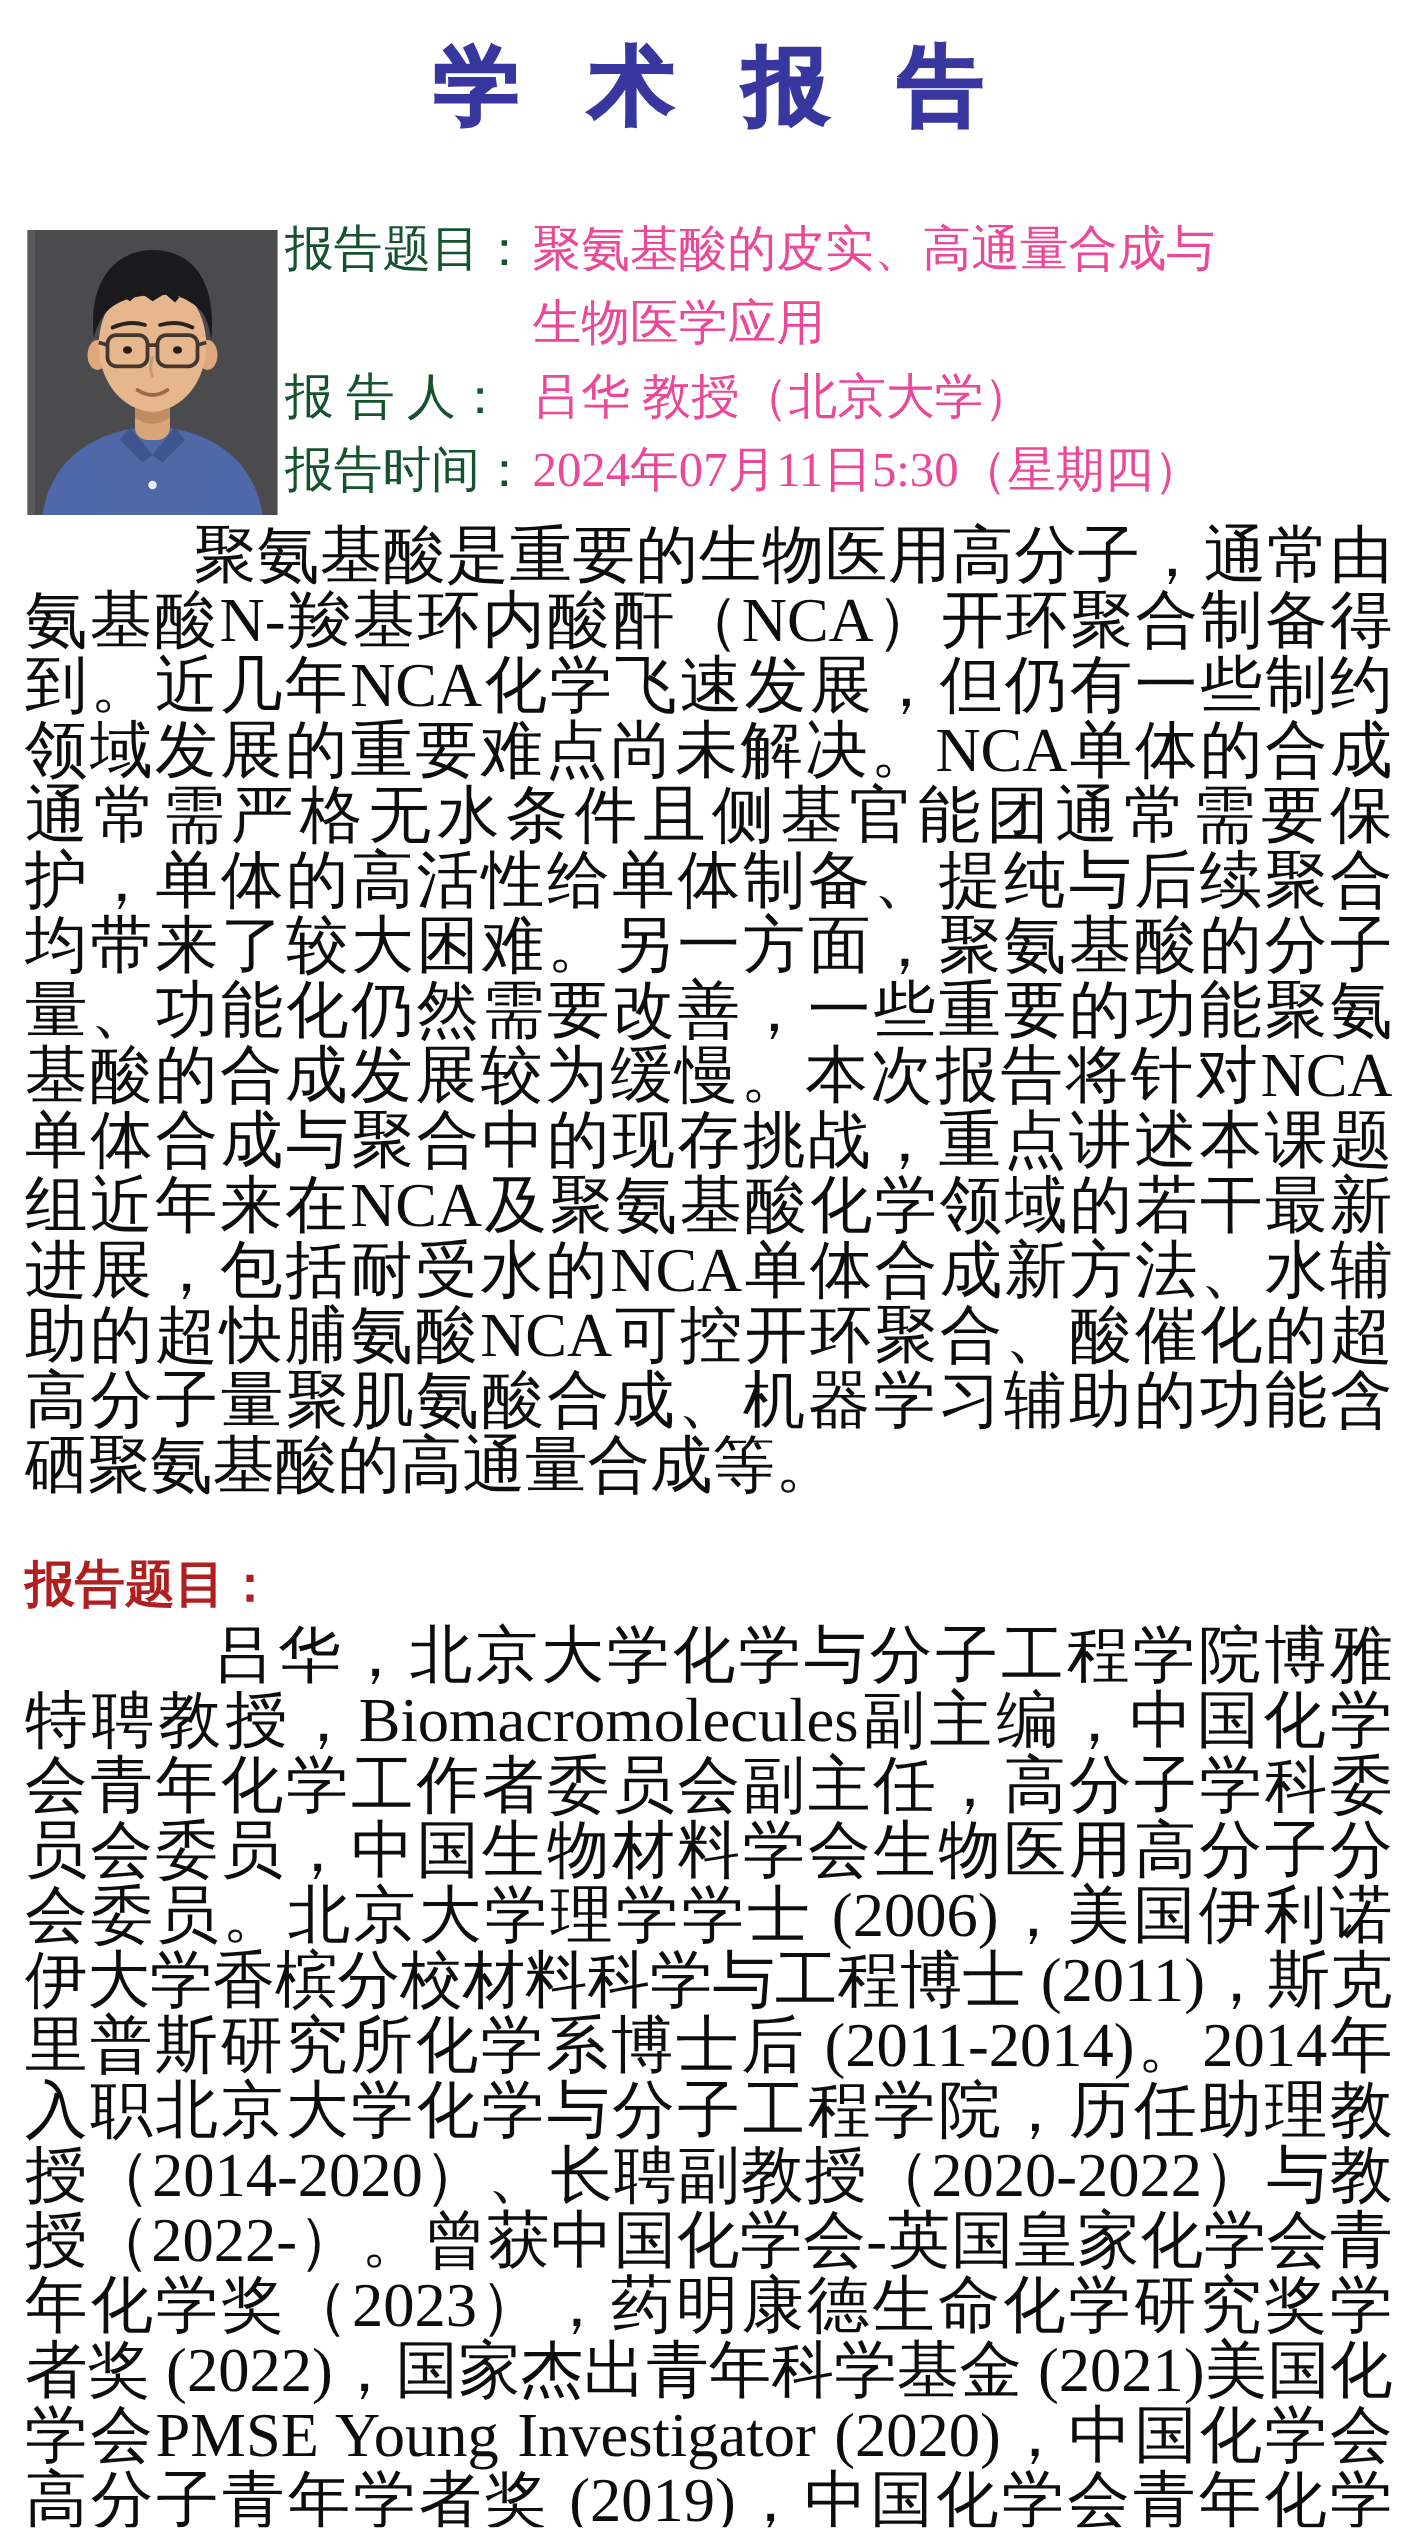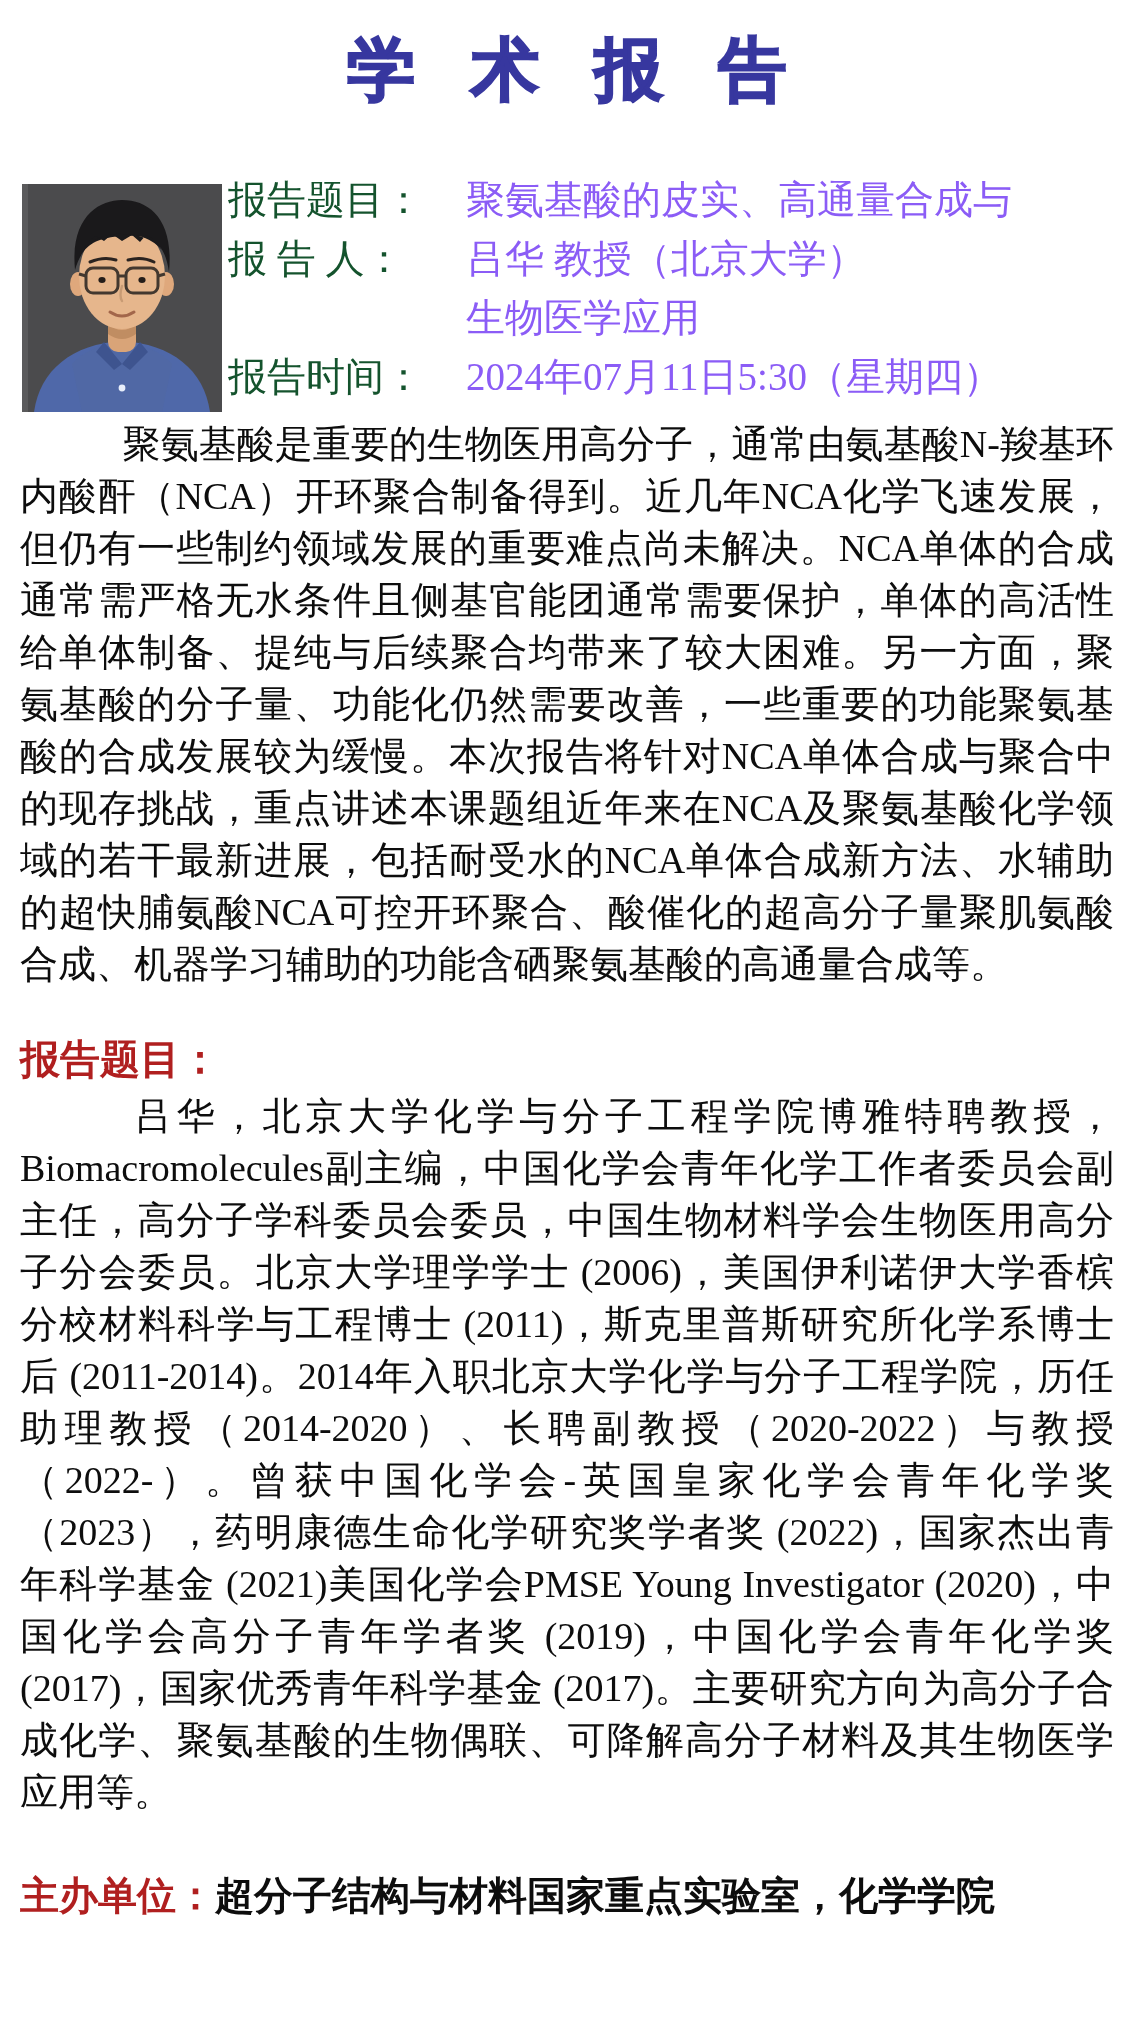--- a/index.html
+++ b/index.html
@@ -44,32 +44,32 @@
     margin-left:6px;
     font-size:39px;
     line-height:59px;
     white-space:nowrap;
   }
   .info-label{
     display:inline-block;
     min-width:198px;
     color:#14532d;
   }
-  .info-value{color:#8b5cf6;margin-left:40px;}
+  .info-value{color:#ec4899;}
   
   .section-heading{
     margin:46px 20px 6px 20px;
     font-size:40px;
     line-height:48px;
     font-weight:bold;
     color:#b01f1f;
   }
   .body-text{
     margin:6px 20px 0 20px;
-    font-size:38px;
+    font-size:50px;
     line-height:52px;
     text-align:justify;
     color:#0d0d0d;
   }
   .abstract-body{text-indent:2.7em;}
   .bio-body{text-indent:3em;}
   
   .organizer{
     margin:52px 20px 0 20px;
     font-size:39px;
@@ -124,24 +124,24 @@
         <path d="M100,102 q-3,10 0,15" stroke="#c89b74" stroke-width="2.4" fill="none" stroke-linecap="round"></path>
         <path d="M88,128 q12,8 24,0" stroke="#a2664a" stroke-width="3" fill="none" stroke-linecap="round"></path>
       </svg>
     </div>
 
     <div class="info-rows">
       <div class="info-row">
         <span class="info-label">报告题目：</span><span class="info-value">聚氨基酸的皮实、高通量合成与</span>
       </div>
       <div class="info-row">
-        <span class="info-label">报 告 人：</span><span class="info-value">吕华 教授（北京大学）</span>
+        <span class="info-label"></span><span class="info-value">生物医学应用</span>
       </div>
       <div class="info-row">
-        <span class="info-label"></span><span class="info-value">生物医学应用</span>
+        <span class="info-label">报 告 人：</span><span class="info-value">吕华 教授（北京大学）</span>
       </div>
       <div class="info-row">
         <span class="info-label">报告时间：</span><span class="info-value">2024年07月11日5:30（星期四）</span>
       </div>
     </div>
   </div>
 
   <div class="body-text abstract-body">聚氨基酸是重要的生物医用高分子，通常由氨基酸N-羧基环内酸酐（NCA）开环聚合制备得到。近几年NCA化学飞速发展，但仍有一些制约领域发展的重要难点尚未解决。NCA单体的合成通常需严格无水条件且侧基官能团通常需要保护，单体的高活性给单体制备、提纯与后续聚合均带来了较大困难。另一方面，聚氨基酸的分子量、功能化仍然需要改善，一些重要的功能聚氨基酸的合成发展较为缓慢。本次报告将针对NCA单体合成与聚合中的现存挑战，重点讲述本课题组近年来在NCA及聚氨基酸化学领域的若干最新进展，包括耐受水的NCA单体合成新方法、水辅助的超快脯氨酸NCA可控开环聚合、酸催化的超高分子量聚肌氨酸合成、机器学习辅助的功能含硒聚氨基酸的高通量合成等。</div>
 
   <div class="section-heading">报告题目：</div>

